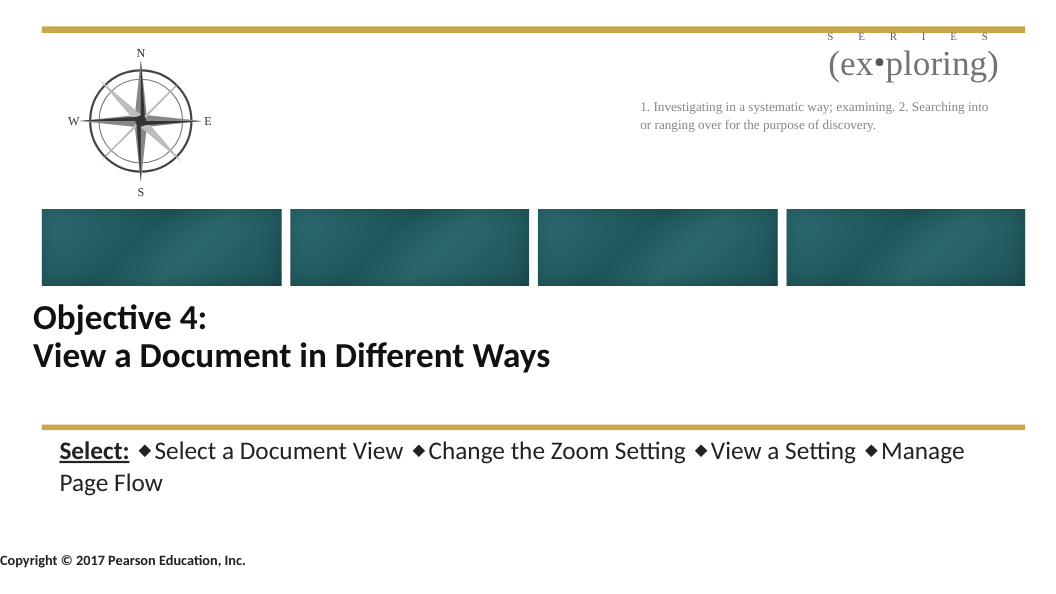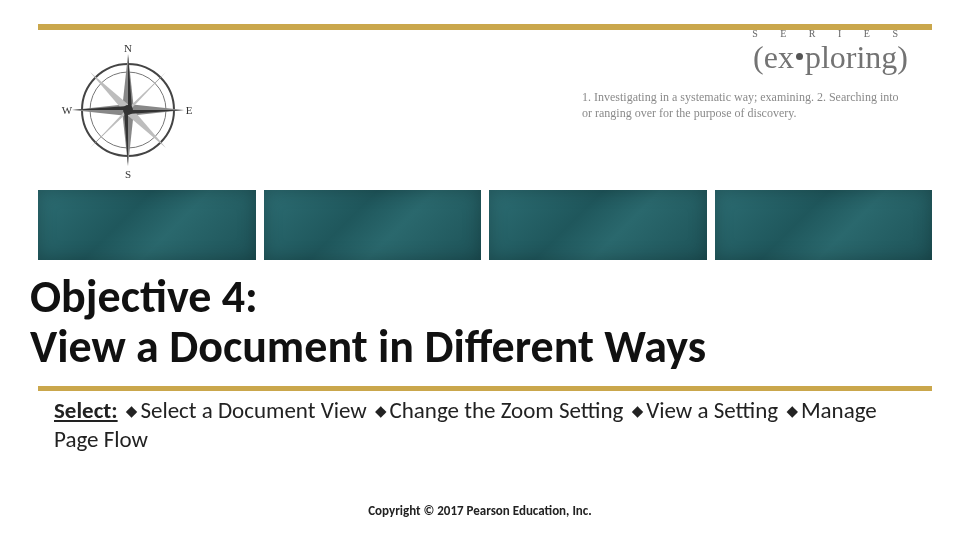--- a/index.html
+++ b/index.html
@@ -11,28 +11,28 @@
   
   .brand{position:absolute;right:52px;top:28px;width:360px;text-align:right}
   .brand-series{letter-spacing:10px;font-size:10px;color:#666;font-family:Georgia,serif;margin-bottom:2px}
   .brand-word{font-family:Georgia,'Times New Roman',serif;font-size:32px;color:#737373;line-height:1}
   .brand-word .dot{display:inline-block;width:7px;height:7px;background:#555;border-radius:50%;vertical-align:middle;margin:0 2px 8px 2px}
   .brand-def{font-family:Georgia,serif;font-size:12px;color:#8a8a8a;line-height:1.35;margin-top:16px;text-align:left;padding-left:34px}
   
   .band{position:absolute;left:38px;right:28px;top:190px;height:70px;display:flex;gap:8px}
   .tile{flex:1;background:linear-gradient(135deg,#2d6e74 0%,#1f575c 40%,#2a686d 60%,#1d5257 100%);box-shadow:inset 0 0 18px rgba(0,0,0,.25)}
   
-  .title{position:absolute;left:30px;right:30px;top:272px;font-weight:700;color:#111;font-size:46px;line-height:1.08}
+  .title{position:absolute;left:30px;right:30px;top:272px;font-weight:700;color:#111;font-size:32px;line-height:1.08}
   .gold-under{position:absolute;left:38px;right:28px;top:386px;height:5px;background:#caa74c}
   
   .skills{position:absolute;left:54px;right:54px;top:396px;font-size:23px;line-height:1.28;color:#222}
   .skills .lbl{font-weight:700;text-decoration:underline}
   .dmd{display:inline-block;font-size:15px;vertical-align:middle;margin:0 3px 2px 3px}
   
-  .footer{position:absolute;left:0;right:0;bottom:22px;text-align:center;font-size:13px;font-weight:600;color:#222}
+  .footer{position:absolute;left:0;right:0;bottom:22px;font-size:13px;font-weight:600;color:#222}
 </style>
 </head>
 <body>
 <div class="slide">
 
   <div class="gold-rule"></div>
 
   <div class="compass">
     <svg viewBox="0 0 140 140">
       <circle cx="70" cy="70" r="46" fill="none" stroke="#444" stroke-width="2"></circle>

